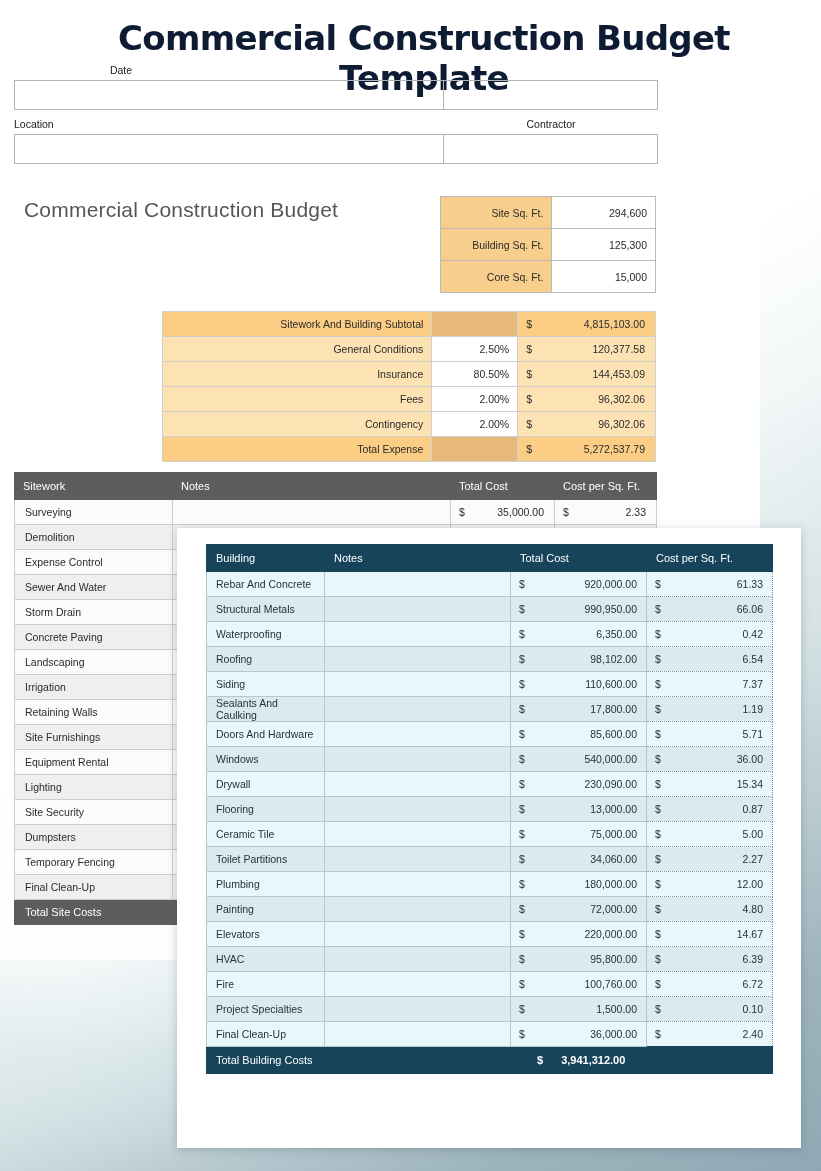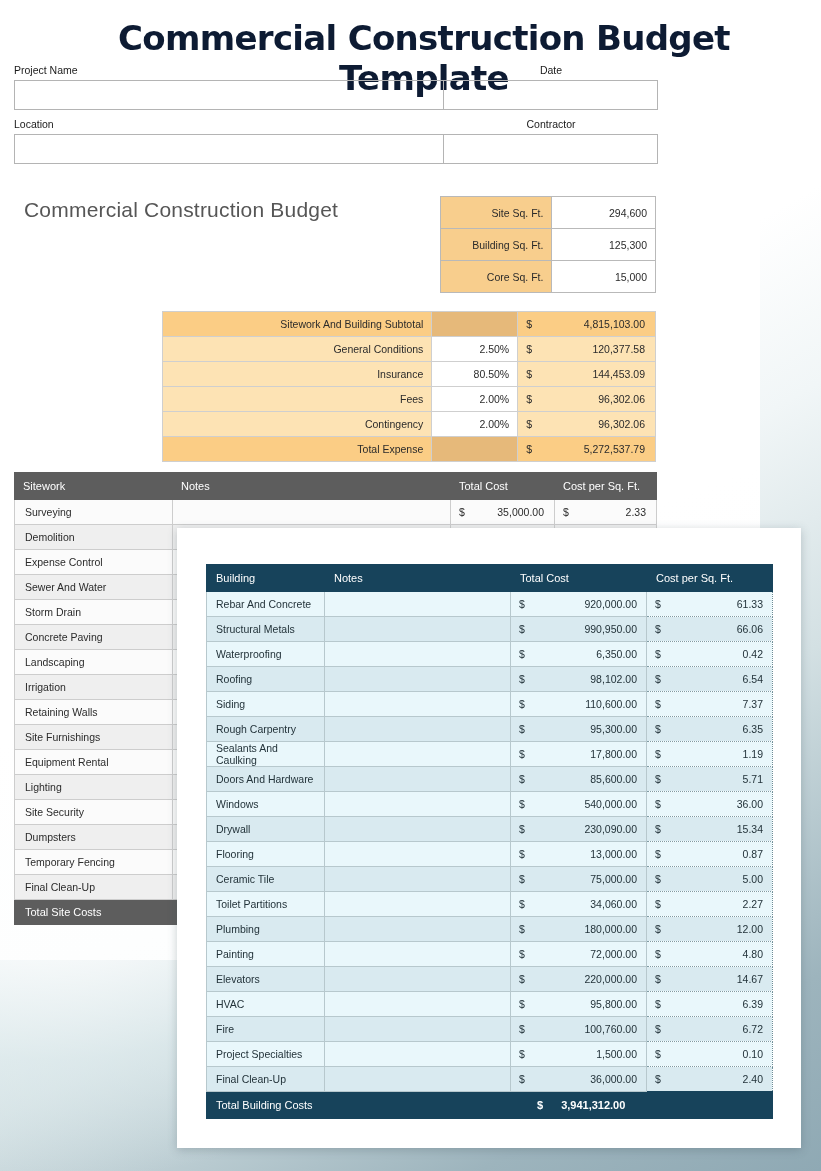--- a/index.html
+++ b/index.html
@@ -119,21 +119,21 @@
 
   
   .building-card {
     position: absolute; left: 177px; top: 528px;
     width: 624px; height: 620px;
     background: #ffffff;
     box-shadow: 0 2px 9px rgba(60,80,90,0.28);
   }
   .building-table {
     position: absolute; left: 29px; top: 16px;
-    width: 566px; border-collapse: collapse; table-layout: fixed; margin-top: 20px;
+    width: 566px; border-collapse: collapse; table-layout: fixed;
   }
   .building-table th {
     height: 27px; background: #17435b; color: #ffffff; font-size: 11px;
     font-weight: 400; text-align: left; padding: 0 9px;
     border: 1px solid #17435b;
   }
   .building-table td {
     height: 25px; font-size: 10.5px; padding: 0 9px; color: #23333a;
     border: 1px solid #b7c8cd;
   }
@@ -156,21 +156,20 @@
 <body>
 
 <div class="sheet">
   <div class="sheet-bg"></div>
 
   <div class="title">Commercial Construction Budget Template</div>
 
   <div class="form-area">
     <div class="form-row">
       <div class="form-labels">
-        <div class="lbl-left">Project Name</div>
         <div class="lbl-right">Date</div>
       </div>
       <div class="form-boxes">
         <div class="box left"></div>
         <div class="box right"></div>
       </div>
     </div>
     <div class="form-gap"></div>
     <div class="form-row">
       <div class="form-labels">
@@ -388,26 +387,20 @@
             <td class="bcol-total money"><span class="dollar">$</span><span>98,102.00</span></td>
             <td class="bcol-cpsf money dotted"><span class="dollar">$</span><span>6.54</span></td>
           </tr>
           <tr>
             <td class="bcol-name">Siding</td>
             <td class="bcol-notes"></td>
             <td class="bcol-total money"><span class="dollar">$</span><span>110,600.00</span></td>
             <td class="bcol-cpsf money dotted"><span class="dollar">$</span><span>7.37</span></td>
           </tr>
           <tr>
-            <td class="bcol-name">Rough Carpentry</td>
-            <td class="bcol-notes"></td>
-            <td class="bcol-total money"><span class="dollar">$</span><span>95,300.00</span></td>
-            <td class="bcol-cpsf money dotted"><span class="dollar">$</span><span>6.35</span></td>
-          </tr>
-          <tr>
             <td class="bcol-name">Sealants And Caulking</td>
             <td class="bcol-notes"></td>
             <td class="bcol-total money"><span class="dollar">$</span><span>17,800.00</span></td>
             <td class="bcol-cpsf money dotted"><span class="dollar">$</span><span>1.19</span></td>
           </tr>
           <tr>
             <td class="bcol-name">Doors And Hardware</td>
             <td class="bcol-notes"></td>
             <td class="bcol-total money"><span class="dollar">$</span><span>85,600.00</span></td>
             <td class="bcol-cpsf money dotted"><span class="dollar">$</span><span>5.71</span></td>

